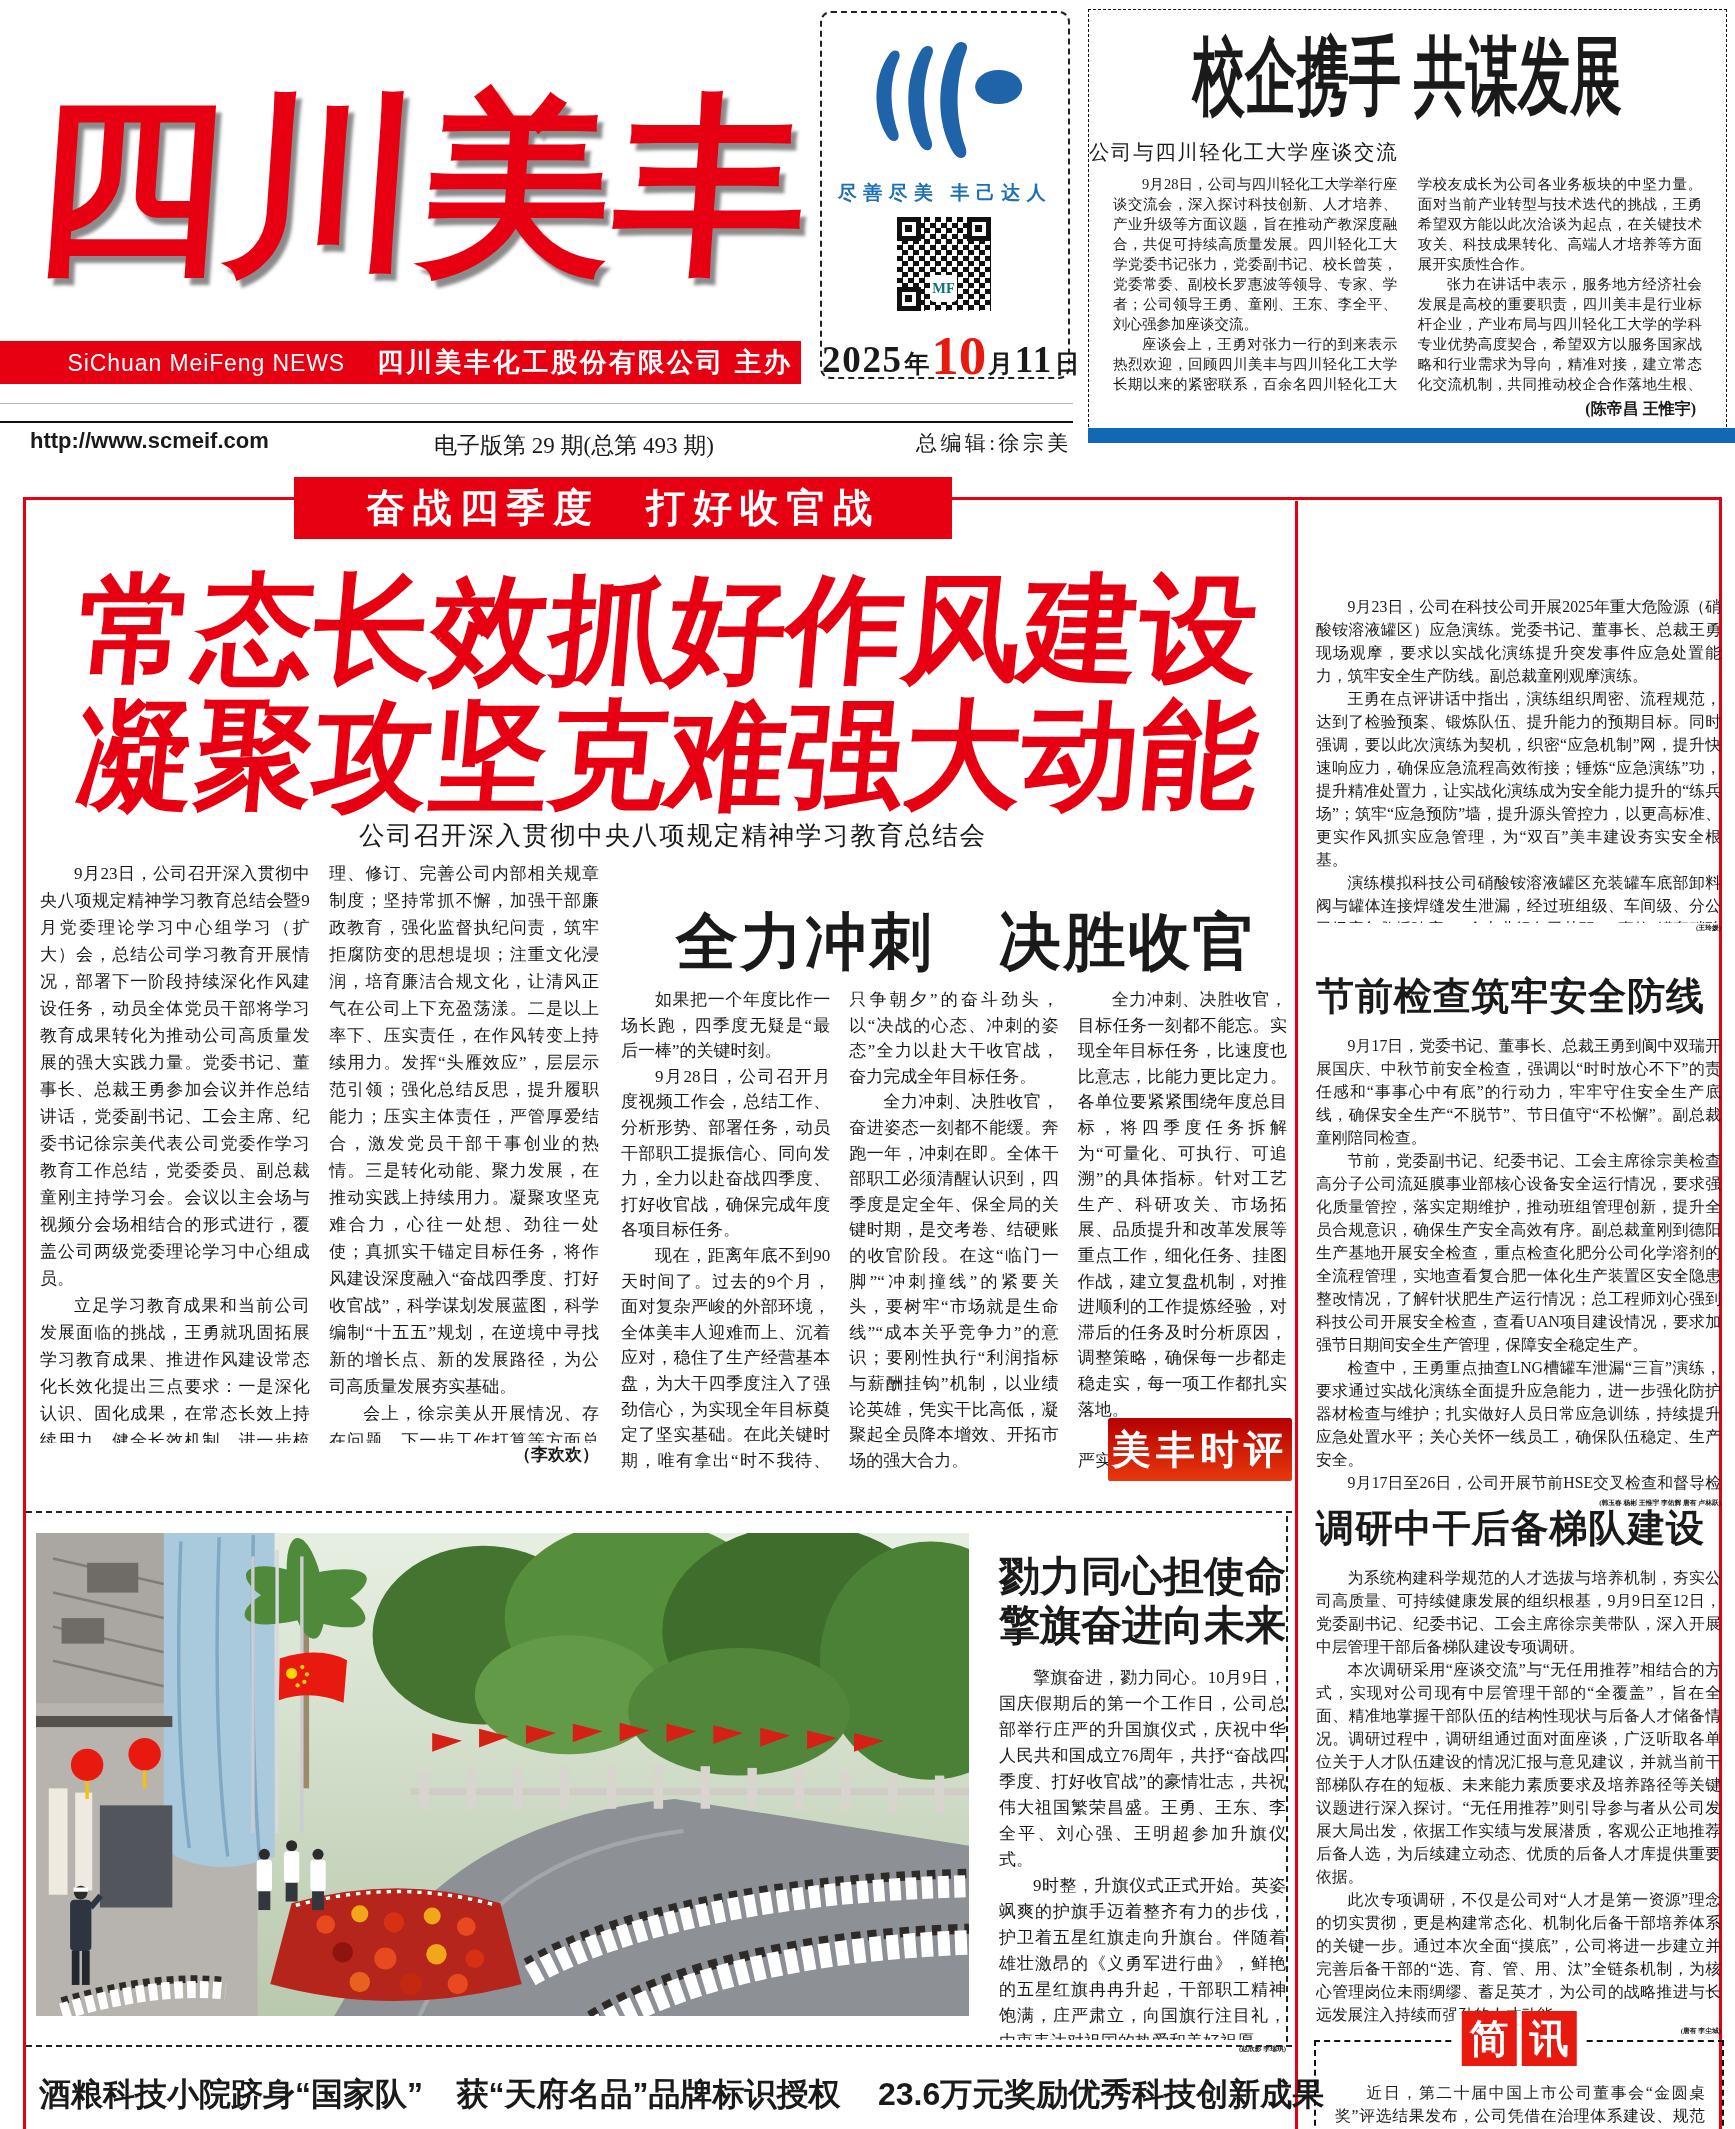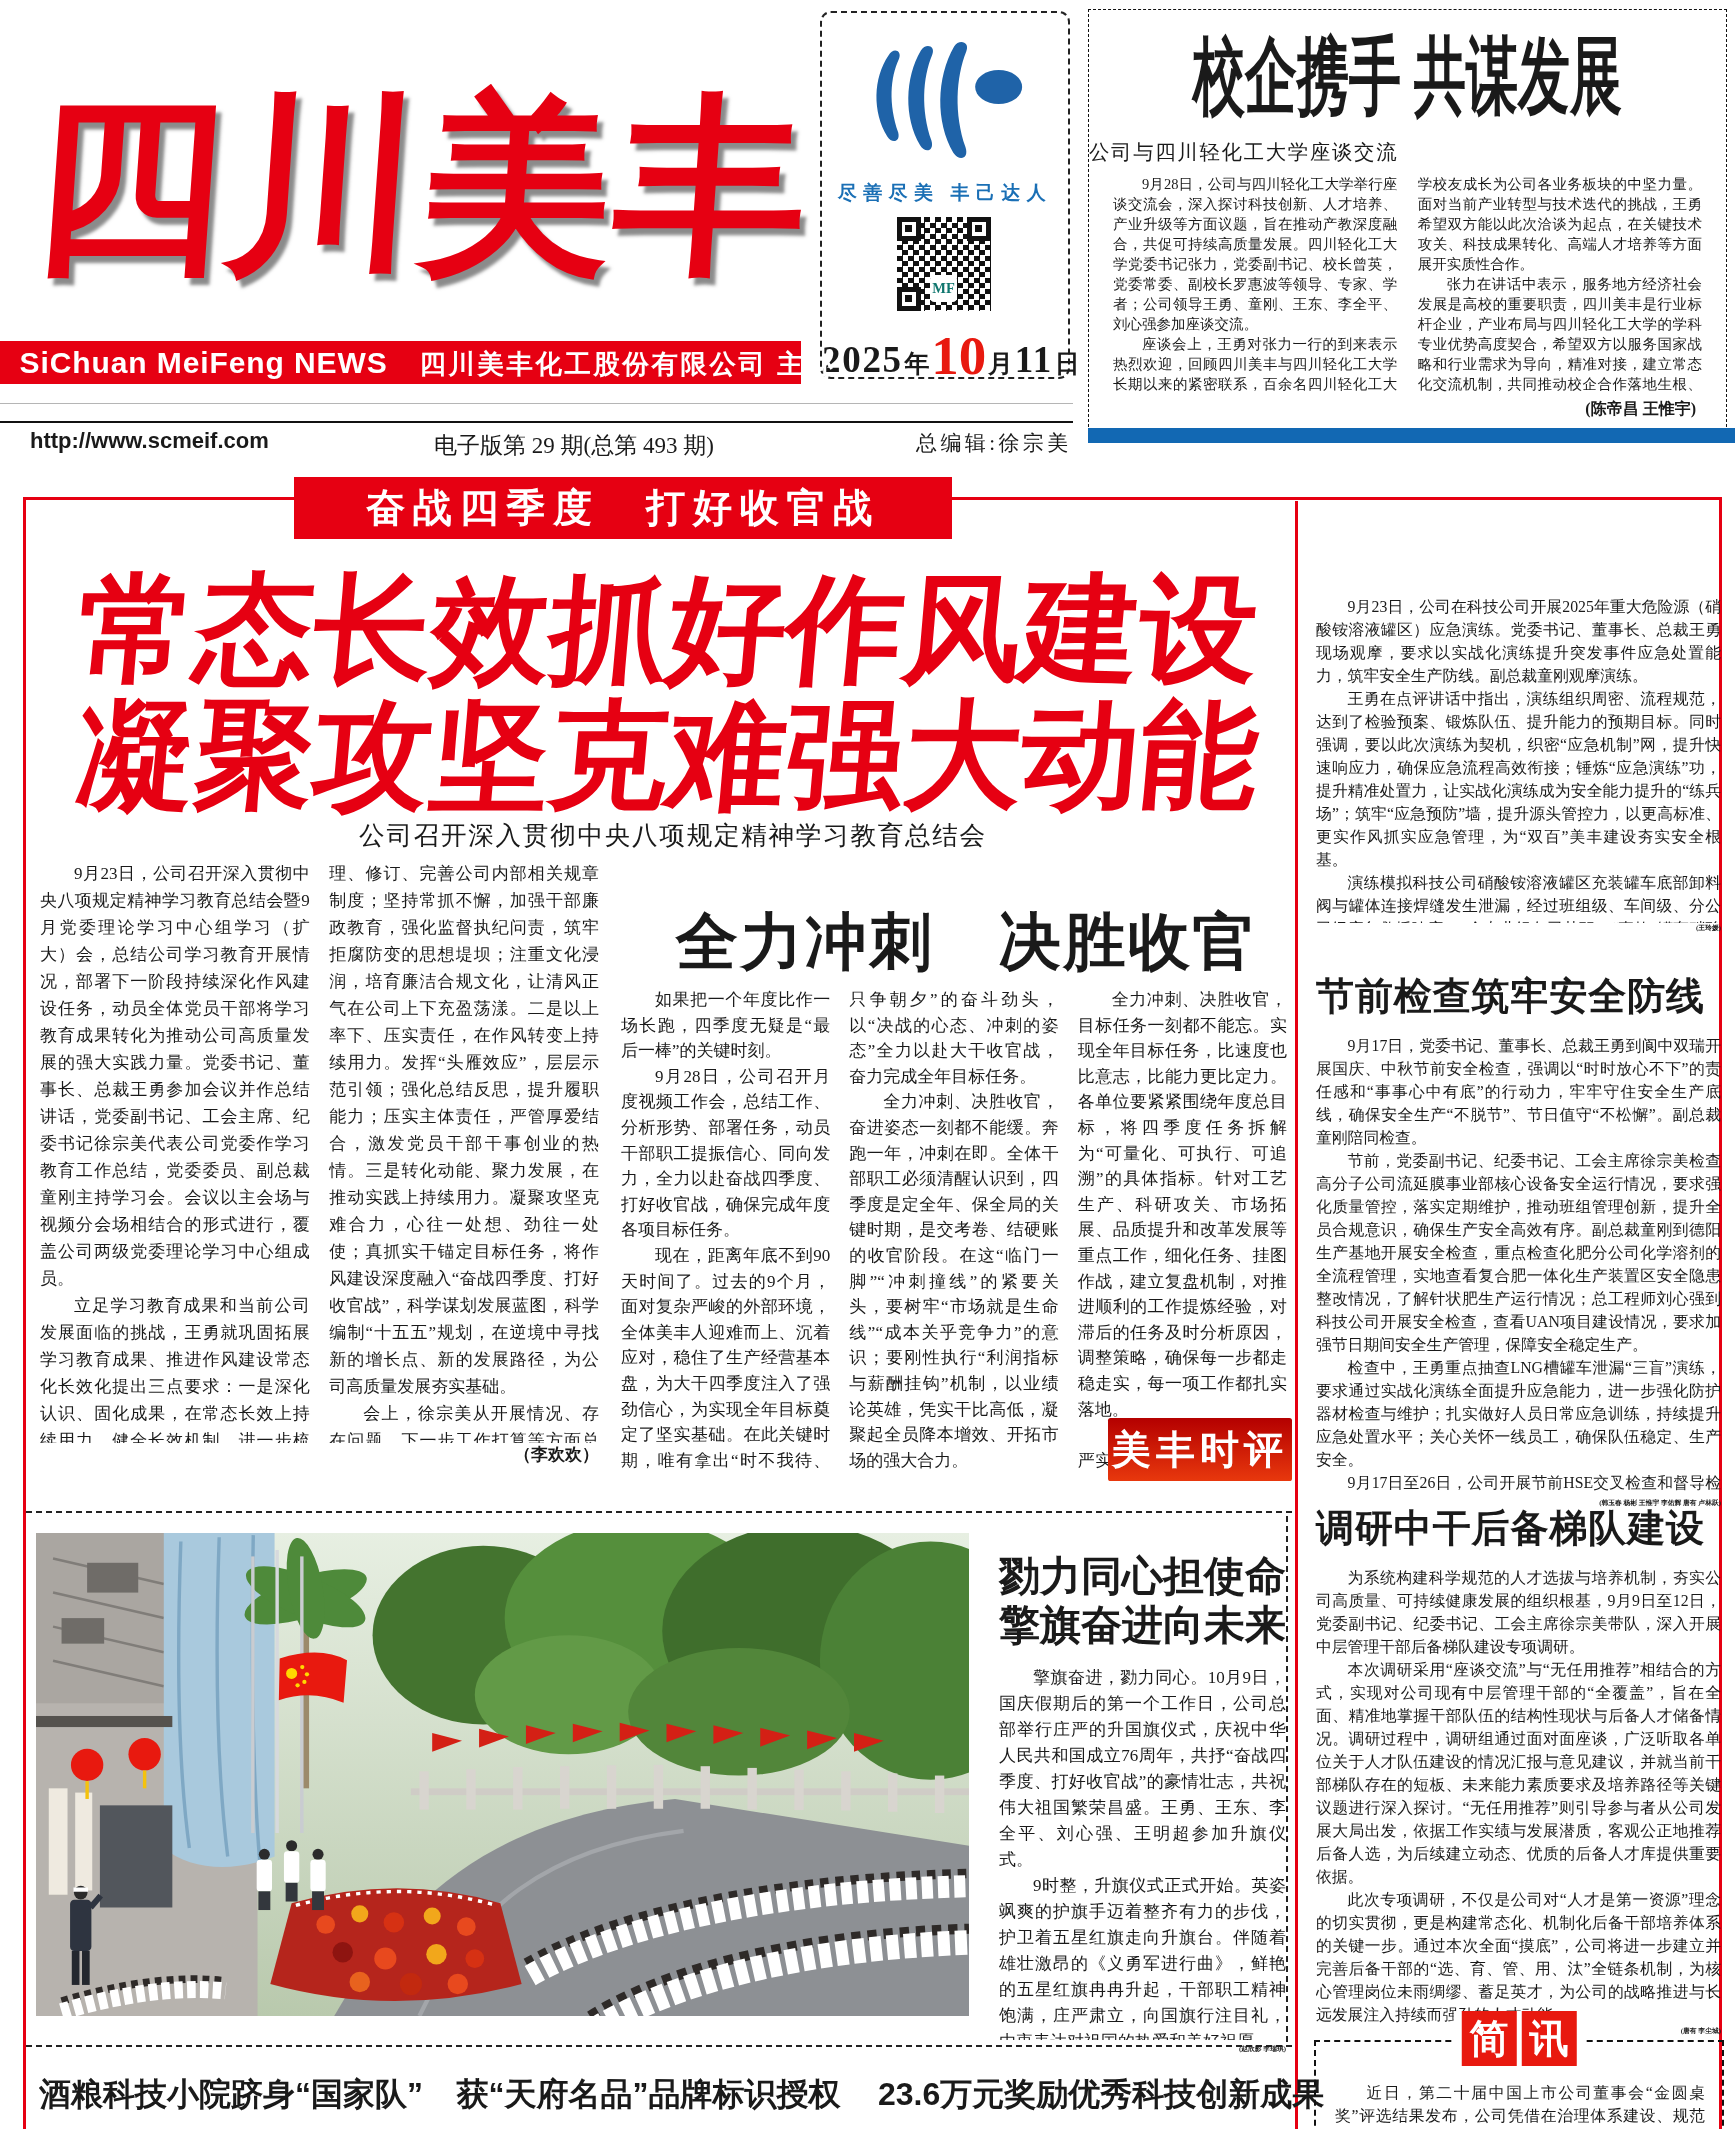--- a/index.html
+++ b/index.html
@@ -24,21 +24,21 @@
   .qr-eye.tl{left:0;top:0;} .qr-eye.tr{right:0;top:0;} .qr-eye.bl{left:0;bottom:0;}
   .qr-eye::after{content:"";position:absolute;left:3.4px;top:3.4px;width:6.8px;height:6.8px;background:#111;}
   .qr-chip{position:absolute;left:33px;top:33px;width:27px;height:27px;background:#fff;border-radius:4.3px;
     color:#0f766e;font-weight:bold;font-size:14.5px;text-align:center;line-height:27px;margin-top:25px;}
   .brand-date{left:0;top:309px;width:100%;text-align:center;white-space:nowrap;}
   .brand-date .num{font-size:37px;font-weight:bold;letter-spacing:1.7px;}
   .brand-date .unit{font-size:25px;font-weight:bold;}
   .brand-date .month{font-size:55px;color:#e8190f;font-weight:bold;position:relative;top:2.6px;}
   .red-bar{left:0;top:341px;width:801px;height:43px;background:#e60012;color:#fff;
     line-height:43px;padding-left:19.6px;box-sizing:border-box;white-space:nowrap;}
-  .red-bar .en{font-size:30px;font-weight:bold;letter-spacing:0.9px;}
+  .red-bar .en{font-size:23px;font-weight:normal;letter-spacing:0.9px;margin-left:48px;}
   .red-bar .cn{font-size:26.4px;font-weight:bold;margin-left:30px;letter-spacing:2.6px;}
   .hairline{left:0;top:403px;width:1073px;height:1.3px;background:#b5b5b5;}
   .blackline{left:0;top:421px;width:1073px;height:2.1px;background:#111;}
   .info-url{left:30px;top:428px;font-size:22px;font-weight:bold;}
   .info-edition{left:434px;top:430px;font-size:23px;}
   .info-editor{left:916px;top:429px;font-size:21px;letter-spacing:3.4px;}
   
   .tr-box{left:1088px;top:9.4px;width:637px;height:421px;border:1.7px dashed #111;}
   .tr-title{left:0;top:22px;width:100%;text-align:center;font-size:65px;font-weight:bold;
     transform:scale(.8,1.3);white-space:nowrap;}

